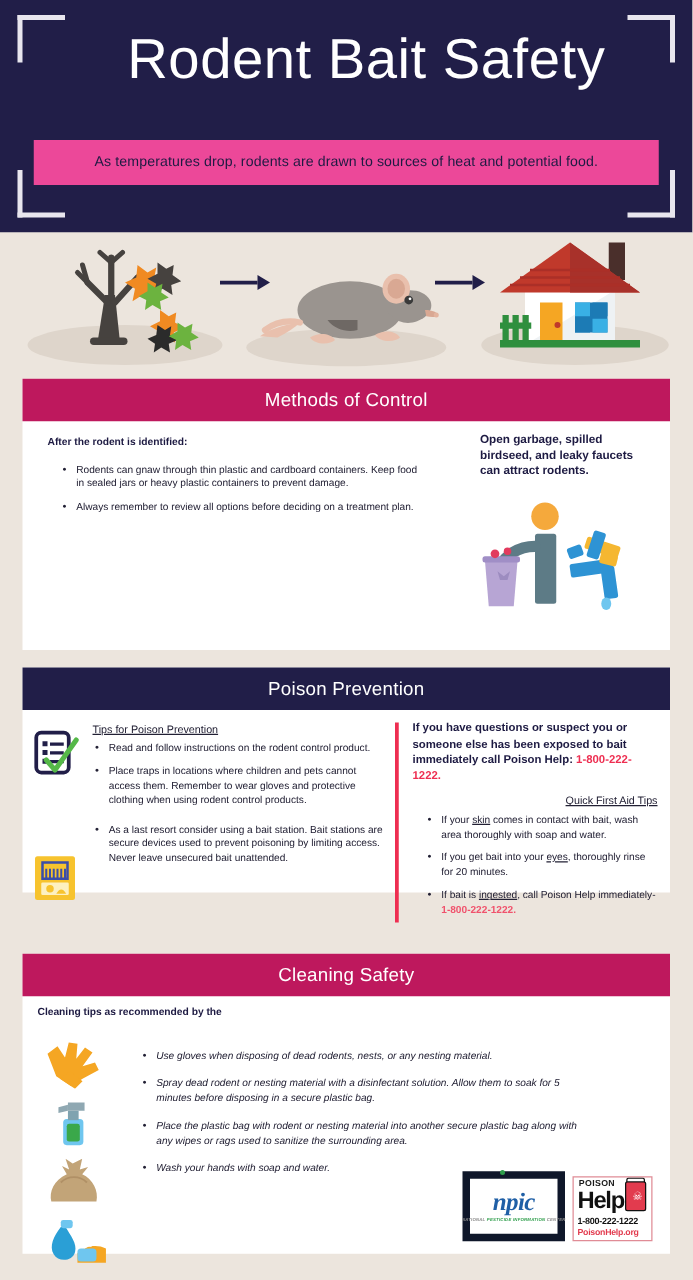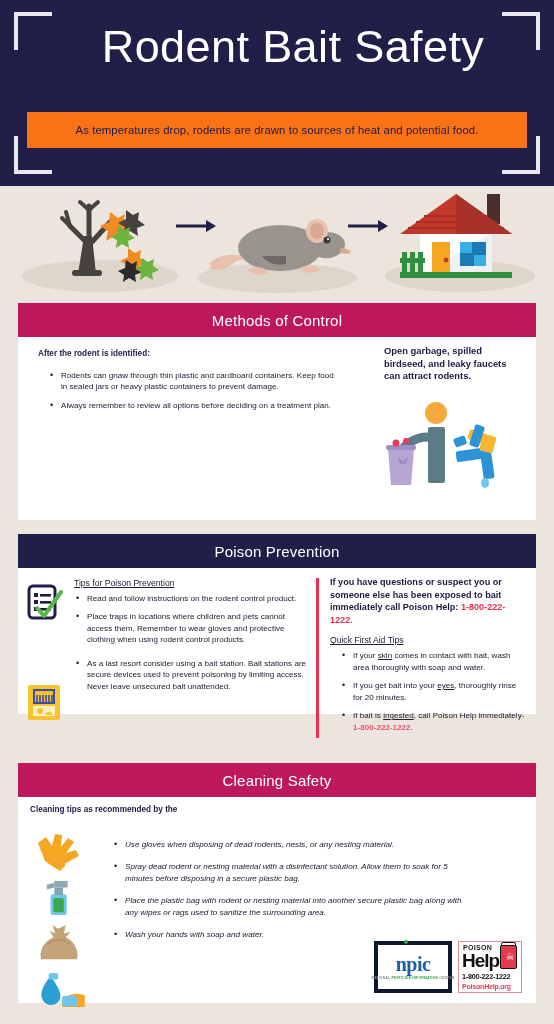--- a/index.html
+++ b/index.html
@@ -24,21 +24,21 @@
   .bracket.bl{left:14px;bottom:12px;border-width:0 0 4px 4px;}
   .bracket.br{right:14px;bottom:12px;border-width:0 4px 4px 0;}
 
   .main-title{
     position:absolute;left:16px;top:22px;width:554px;text-align:center;
     color:#ffffff;font-size:45px;font-weight:400;letter-spacing:.4px;
     line-height:1.1;
   }
   .subtitle-band{
     position:absolute;left:27px;top:112px;width:500px;height:36px;
-    background:#f97316;display:flex;align-items:center;justify-content:center;
+    background:#ec4899;display:flex;align-items:center;justify-content:center;
   }
   .subtitle-band span{
     color:#1d1a42;font-size:11.3px;font-weight:400;letter-spacing:.1px;
   }
 
   
   .illus-band{position:absolute;left:0;top:186px;width:554px;height:116px;background:#ece5dd;}
   .illus-band .scene{position:absolute;top:0;height:116px;}
 
   
@@ -69,33 +69,33 @@
 
   
   .moc-left{position:absolute;left:20px;top:46px;width:300px;}
   .moc-right{position:absolute;left:366px;top:42px;width:140px;}
   .moc-right .hl{font-size:9.4px;font-weight:bold;color:#1d1a42;line-height:1.35;}
 
   
   .pp-left{position:absolute;left:12px;top:44px;width:278px;}
   .pp-right{position:absolute;left:312px;top:42px;width:196px;}
   .pp-divider{position:absolute;left:298px;top:44px;width:3px;height:160px;background:#ee2e51;}
-  .sub-ttl{font-size:8.6px;color:#222034;text-decoration:underline;text-align:left;margin-bottom:5px;}
+  .sub-ttl{font-size:8.6px;color:#222034;text-decoration:underline;text-align:right;margin-bottom:5px;}
   .pp-right .callout{font-size:9.1px;font-weight:bold;color:#1d1a42;line-height:1.38;margin-bottom:9px;}
   .pp-right .callout .ph{color:#ee2e51;}
   .icon-slot{position:absolute;left:6px;width:40px;height:40px;}
 
   
   .cs-lead{position:absolute;left:12px;top:41px;width:340px;font-size:8.2px;font-weight:bold;color:#1d1a42;line-height:1.4;}
   .cs-body{position:absolute;left:84px;top:76px;width:370px;font-style:italic;}
   .cs-icons{position:absolute;left:14px;top:70px;width:62px;}
   .cs-icons .ci{height:38px;margin-bottom:4px;}
 
   .logos{position:absolute;right:14px;bottom:10px;display:flex;align-items:flex-end;gap:6px;}
-  .logo-box{background:#ffffff;border:4px solid #0f172a;display:flex;align-items:center;justify-content:center;}
+  .logo-box{background:#ffffff;border:6px solid #0f172a;display:flex;align-items:center;justify-content:center;font-style:italic;}
   .npic-box{width:70px;height:44px;flex-direction:column;}
   .npic-word{font-family:"Liberation Serif","DejaVu Serif",serif;font-size:20px;color:#1f5fa6;font-weight:bold;line-height:1;letter-spacing:-.5px;position:relative;}
   .npic-dot{position:absolute;width:4px;height:4px;border-radius:50%;background:#2e9e4b;top:-1px;left:30px;}
   .npic-sub{margin-top:2px;font-size:3.4px;color:#2e9e4b;font-weight:bold;letter-spacing:.2px;white-space:nowrap;}
   .npic-sub .grey{color:#8c8c8c;}
   .ph-box{width:62px;height:50px;background:#ffffff;border:1px solid #e08c96;position:relative;overflow:hidden;}
   .ph-poison{position:absolute;left:4px;top:2px;font-size:7px;font-weight:bold;color:#1a1a1a;letter-spacing:.3px;}
   .ph-help{position:absolute;left:3px;top:9px;font-size:19px;font-weight:bold;color:#111;line-height:1;letter-spacing:-1px;}
   .ph-bottle{position:absolute;right:4px;top:3px;width:15px;height:22px;background:#e23b4e;border-radius:2px;border:1.2px solid #111;}
   .ph-cap{position:absolute;right:5px;top:0px;width:13px;height:6px;background:#fff;border:1.2px solid #111;border-radius:2px;}

